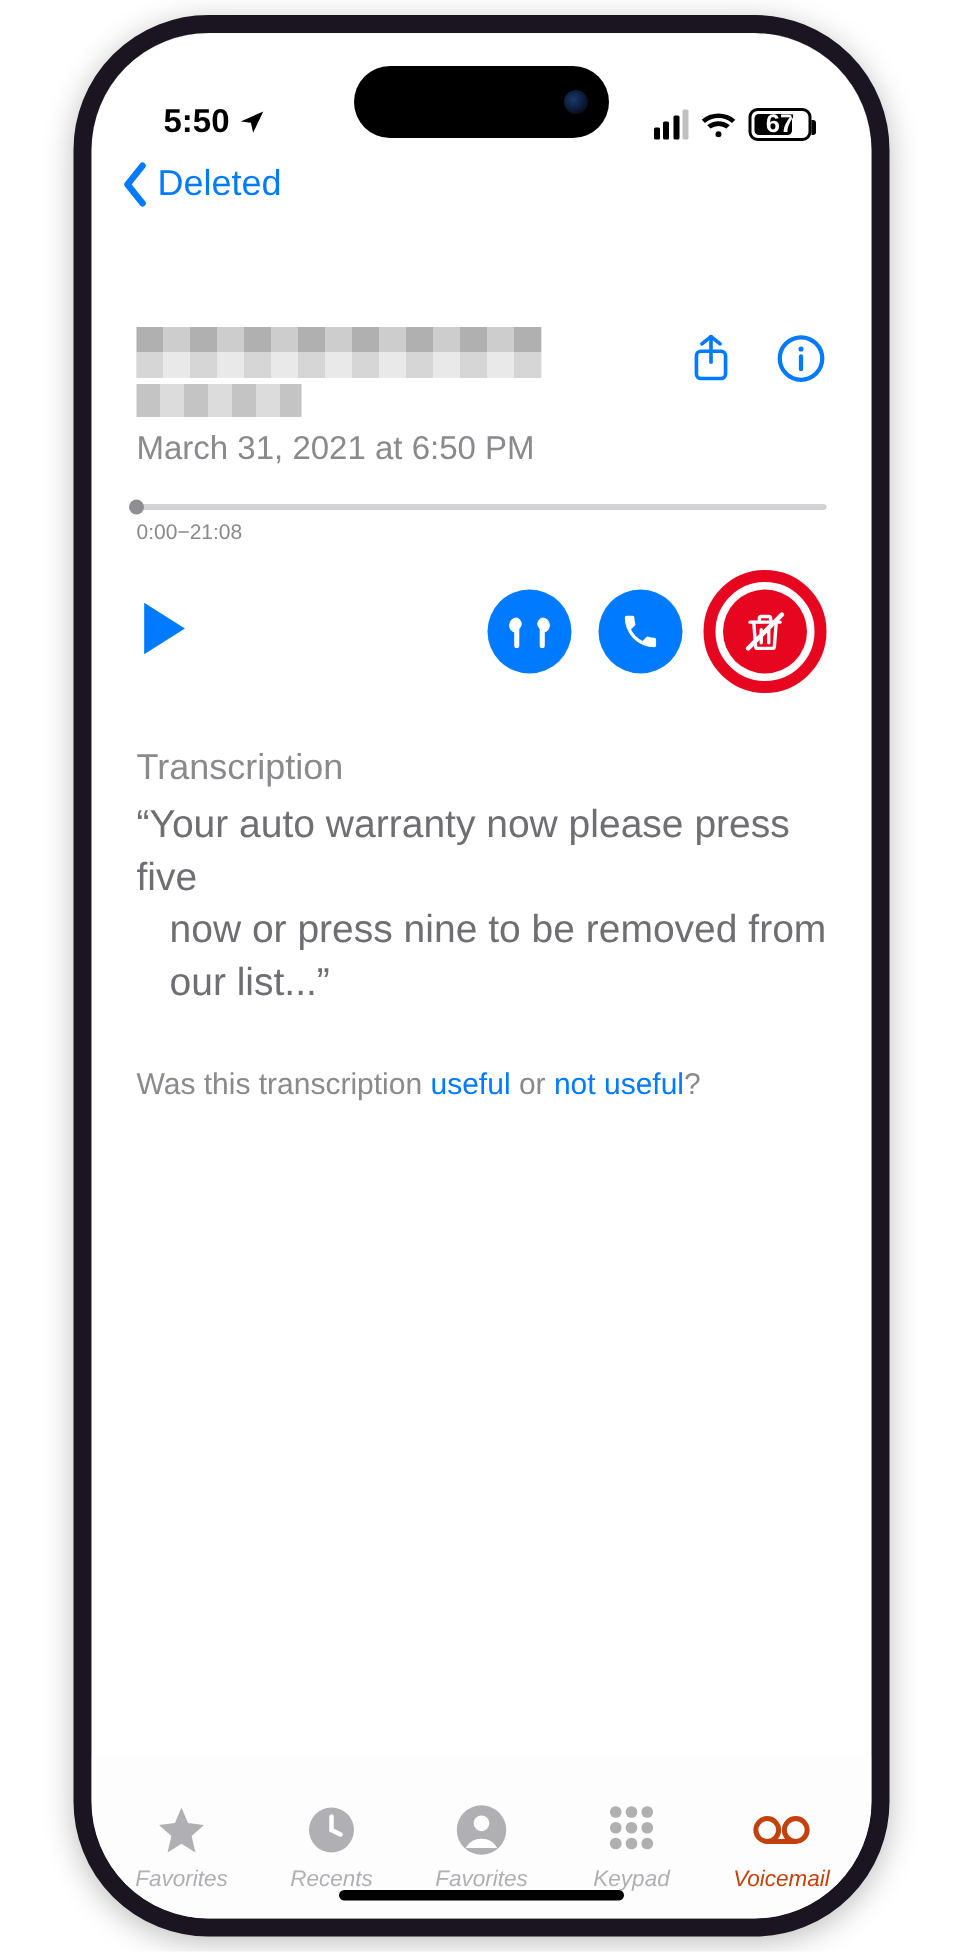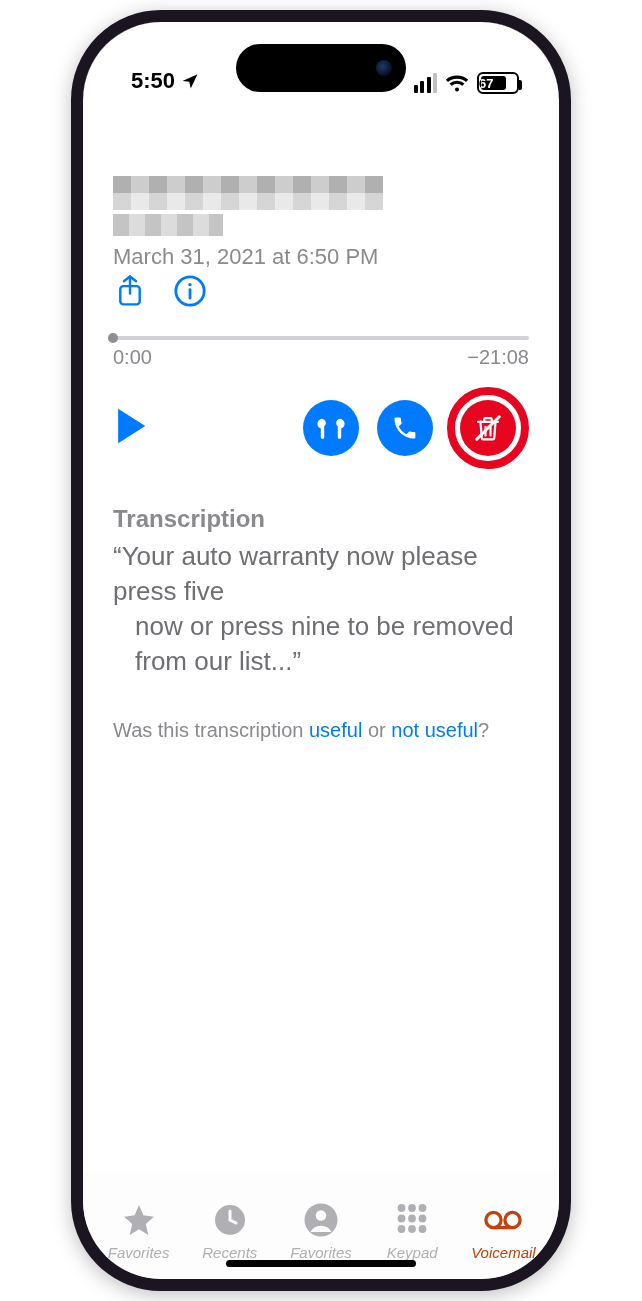--- a/index.html
+++ b/index.html
@@ -4,21 +4,21 @@
 <style>
   * { box-sizing: border-box; margin: 0; padding: 0; }
   body {
     background: #fff;
     font-family: -apple-system, BlinkMacSystemFont, "Helvetica Neue", Arial, sans-serif;
     display: flex;
     justify-content: center;
     padding: 10px;
   }
   .device {
-    width: 500px;
+    width: 544px;
     height: 1281px;
     background: #fff;
     border-radius: 90px;
     border: 12px solid #1a1520;
     box-shadow: inset 0 0 0 2px #3a3540, 0 4px 20px rgba(0,0,0,0.25);
     position: relative;
     overflow: hidden;
   }
 
   .island {
@@ -65,42 +65,42 @@
   .cell-bars { display:inline-flex; align-items:flex-end; gap:2.5px; }
   .cell-bars span { width:4px; background:#000; border-radius:1px; }
   .cell-bars span:nth-child(1){height:8px;}
   .cell-bars span:nth-child(2){height:12px;}
   .cell-bars span:nth-child(3){height:16px;}
   .cell-bars span:nth-child(4){height:20px; background:#c0c0c0;}
   .wifi-svg{width:24px;height:20px;}
   .battery {
     position: relative; width: 42px; height: 22px;
     border: 2px solid #000; border-radius: 6px;
-    display:flex; align-items:center; justify-content:flex-start;
-    font-size:13px; font-weight:700;
+    display:flex; align-items:center; justify-content:center;
+    font-size:17px; font-weight:700;
   }
   .battery::after{
     content:""; position:absolute; right:-5px; top:6px;
     width:3px; height:10px; background:#000; border-radius:0 2px 2px 0;
   }
   .battery .fill{
     position:absolute; left:2px; top:2px; bottom:2px;
     width:67%; background:#000; border-radius:3px; z-index:0;
   }
   .battery .pct{ position:relative; z-index:1; color:#fff; mix-blend-mode:difference;}
 
   .nav-bar {
     padding: 8px 18px 4px;
     display: flex; align-items: center;
   }
   .back-label { color:#007aff; font-size:24px; }
 
   .content { flex:1; padding: 76px 30px 0 30px; }
 
-  .vm-header { display:flex; align-items:flex-start;flex-direction:column; }
+  .vm-header { display:flex; align-items:flex-start; }
   .vm-name-block { flex:1; }
   .pixelated-name {
     width: 270px; height: 34px;
     background:
       repeating-linear-gradient(90deg, #b9b9b9 0 18px, #d6d6d6 18px 36px),
       repeating-linear-gradient(0deg, rgba(255,255,255,.35) 0 17px, rgba(0,0,0,.06) 17px 34px);
     background-blend-mode: overlay;
     filter: contrast(1.05);
     margin-bottom: 4px;
   }
@@ -116,22 +116,22 @@
 
   .track {
     position:relative; margin-top:24px; height:4px;
     background:#d1d1d6; border-radius:2px;
   }
   .track .thumb {
     position:absolute; left:0; top:50%; transform:translate(-50%,-50%);
     width:10px; height:10px; background:#8e8e93; border-radius:50%;
   }
   .times {
-    display:flex; justify-content:space-between;
-    color:#8a8a8e; font-size:20px; margin-top:6px;gap:27px;
+    display:flex; justify-content:flex-start;
+    color:#8a8a8e; font-size:14px; margin-top:6px;
   }
 
   .controls {
     display:flex; align-items:center; margin-top:18px;
   }
   .play-btn { color:#007aff; margin-right:auto; }
   .play-btn svg{width:36px;height:40px;}
   .circle-btn {
     width:56px; height:56px; border-radius:50%;
     background:#007aff; color:#fff;
@@ -145,21 +145,21 @@
     display:flex; align-items:center; justify-content:center; flex-shrink:0;
   }
   .trash-btn{
     width:56px; height:56px; border-radius:50%;
     background:#e6061f; color:#fff;
     display:flex; align-items:center; justify-content:center;
     position:relative;
   }
 
   .transcription { margin-top:36px; }
-  .trans-title { color:#8a8a8e; font-size:24px; font-weight:700; }
+  .trans-title { color:#8a8a8e; font-size:24px; font-weight:400; }
   .trans-body { color:#6e6e73; font-size:26px; line-height:1.35; margin-top:6px; }
   .trans-body .indent { padding-left:22px; display:block;}
   .trans-feedback { margin-top:40px; font-size:20px; color:#8a8a8e; }
   .trans-feedback .link { color:#007aff; }
 
   .tab-bar {
     height:108px; border-top:1px solid rgba(0,0,0,0);
     display:flex; justify-content:space-around; align-items:center;
     padding:12px 10px 0; background:#fdfdfd;font-style:italic;
   }
@@ -202,20 +202,28 @@
         <svg class="wifi-svg" viewBox="0 0 24 20" fill="#000">
           <path d="M12 18.5a2 2 0 100-4 2 2 0 000 4zM4.5 10.5a12 12 0 0115 0l-2.2 2.2a9 9 0 00-10.6 0zM.8 6.8a17 17 0 0122.4 0l-2.2 2.2a14 14 0 00-18 0z"></path>
         </svg>
         <span class="battery">
           <span class="fill"></span>
           <span class="pct">67</span>
         </span>
       </div>
     </div>
 
+    <div class="nav-bar">
+      <span style="display:flex;align-items:center;">
+        <svg width="22" height="30" viewBox="0 0 14 24" fill="none" stroke="#007aff" stroke-width="3.5" stroke-linecap="round" stroke-linejoin="round">
+            <polyline points="11,2 3,12 11,22"></polyline>
+          </svg>
+        <span class="back-label" style="margin-left:4px;">Deleted</span>
+      </span>
+    </div>
 
     <div class="content">
 
       <div class="vm-header">
         <div class="vm-name-block">
           <div class="pixelated-name"></div>
           <div class="pixel-line2"></div>
           <div class="vm-date">March 31, 2021 at 6:50 PM</div>
         </div>
         <div class="vm-actions">

